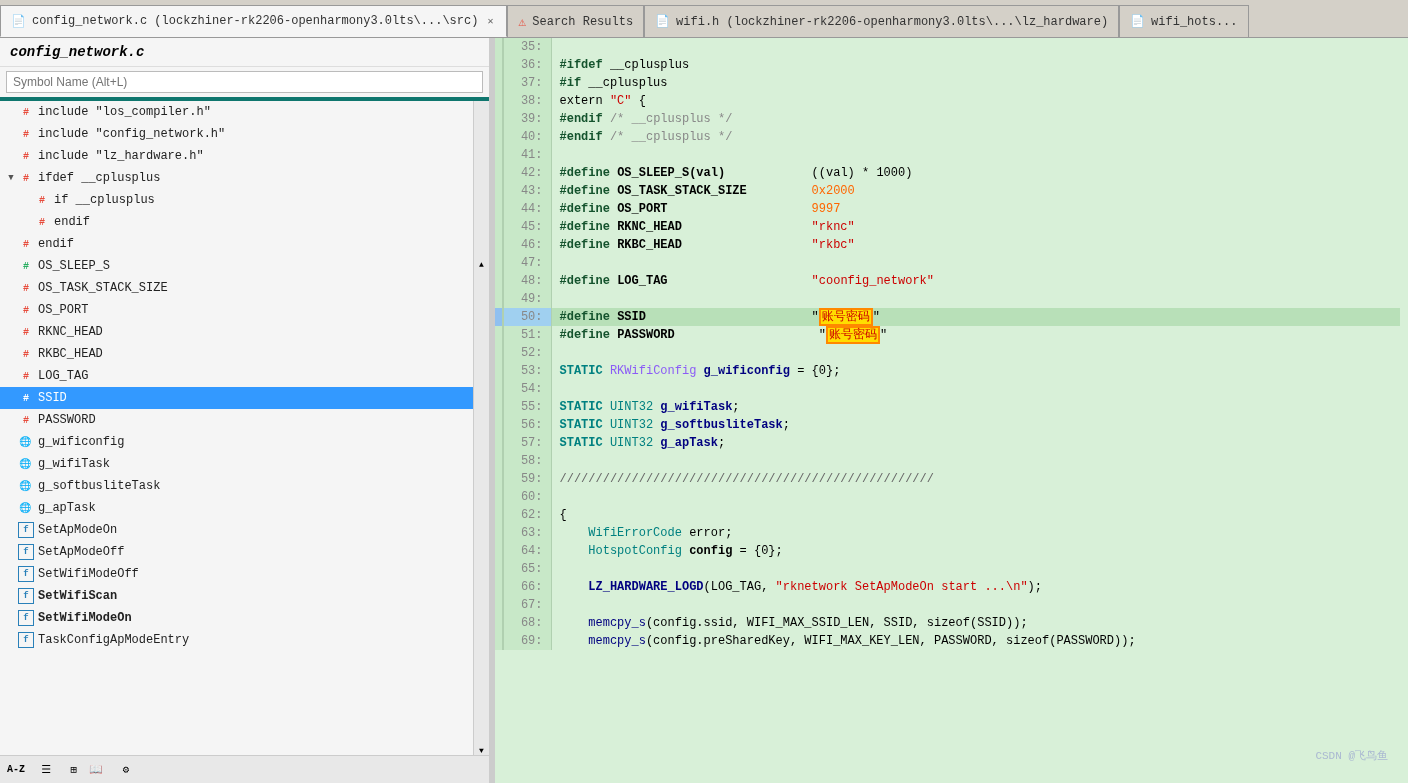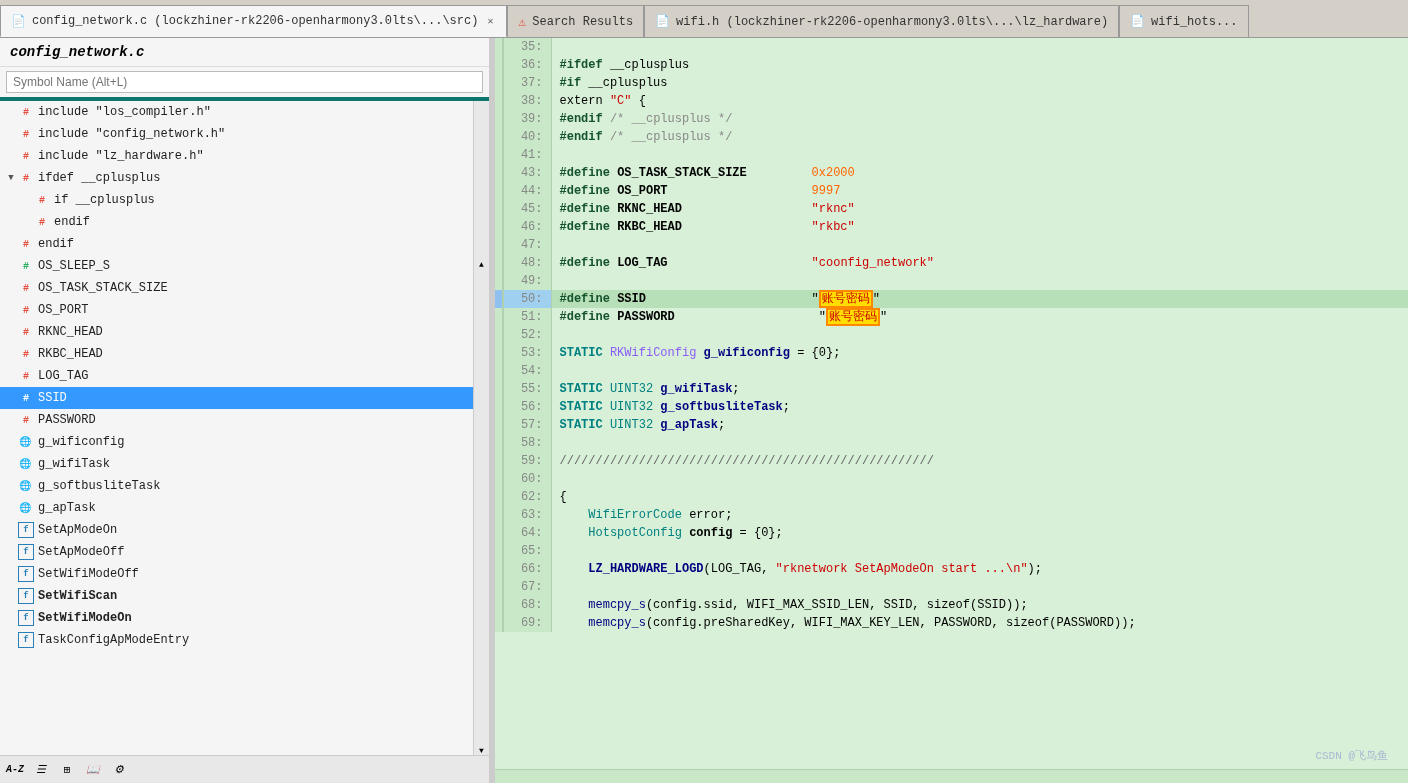--- a/index.html
+++ b/index.html
@@ -127,25 +127,24 @@
       display: flex;
       align-items: center;
       padding: 0 4px;
       gap: 4px;
     }
     .toolbar-btn {
       width: 22px;
       height: 22px;
       display: flex;
       align-items: center;
-      justify-content: center;
+      justify-content: flex-end;
       cursor: pointer;
       border: 1px solid transparent;
       font-size: 11px;
-      font-style: italic;
     }
 
     
     .left-scroll-area {
       display: flex;
       flex: 1;
       overflow: hidden;
     }
     .outline-scroll {
       flex: 1;
@@ -166,21 +165,21 @@
       cursor: pointer;
       font-size: 8px;
       background: #e8e8e8;
     }
 
     
     .right-panel {
       flex: 1;
       background: #d8f0d8;
       display: flex;
-      flex-direction: column;
+      flex-direction: row;
       overflow: hidden;
       position: relative;
       gap: 8px;
     }
 
     .code-area {
       flex: 1;
       overflow: auto;
       padding: 0;
     }
@@ -518,20 +517,25 @@
             <td class="line-num">40:</td>
             <td class="code-line"><span class="kw">#endif</span> <span class="comment">/* __cplusplus */</span></td>
           </tr>
 
           <tr>
             <td class="line-indicator"></td>
             <td class="line-num">41:</td>
             <td class="code-line"></td>
           </tr>
 
+          <tr>
+            <td class="line-indicator"></td>
+            <td class="line-num">42:</td>
+            <td class="code-line"><span class="kw">#define</span> <span style="font-weight:bold;">OS_SLEEP_S(val)</span>            ((val) * 1000)</td>
+          </tr>
 
           <tr>
             <td class="line-indicator"></td>
             <td class="line-num">43:</td>
             <td class="code-line"><span class="kw">#define</span> <span style="font-weight:bold;">OS_TASK_STACK_SIZE</span>         <span class="num">0x2000</span></td>
           </tr>
 
           <tr>
             <td class="line-indicator"></td>
             <td class="line-num">44:</td>

